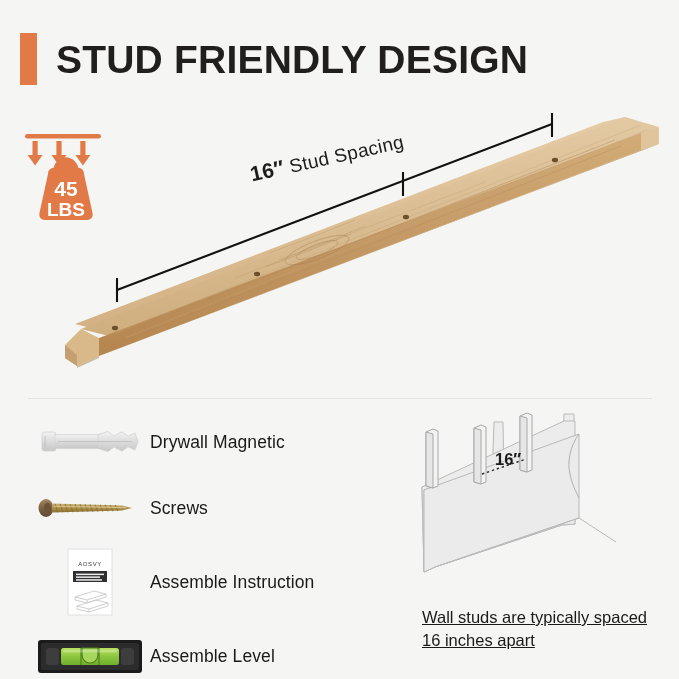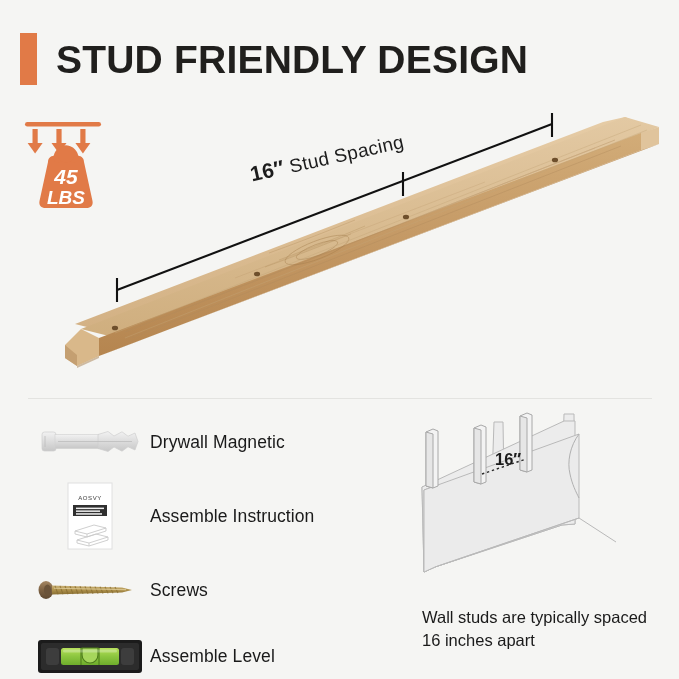--- a/index.html
+++ b/index.html
@@ -43,24 +43,23 @@
     letter-spacing: 0.2px;
     color: #201f1d;
     line-height: 1;
     white-space: nowrap;
   }
 
   
   .badge {
     position: absolute;
     left: 18px;
-    top: 116px;
+    top: 128px;
     width: 96px;
     height: 96px;
-    font-style: italic;
   }
   .badge svg { display: block; }
 
   
   .shelf-area {
     position: absolute;
     left: 55px;
     top: 100px;
     width: 615px;
     height: 280px;
@@ -143,20 +142,21 @@
 
   
   .caption {
     position: absolute;
     left: 422px;
     top: 606px;
     width: 230px;
     font-size: 16.5px;
     line-height: 1.42;
     color: #1a1a1a;
+    text-decoration: underline;
   }
 </style>
 </head>
 <body>
 
 <div class="page">
 
   <div class="header">
     <div class="accent-bar"></div>
     <div class="title">STUD FRIENDLY DESIGN</div>
@@ -289,47 +289,20 @@
           <path d="M62 9.5 L72 6.5 L78 11 L86 6.8 L92 11.2 L99 8 L102 16.5 L99 25 L92 21.8
                    L86 26.2 L78 22 L72 26.5 L62 23.5 Z" fill="url(#anch)" stroke="#cfcfcf" stroke-width="0.7"></path>
 
           <line x1="22" y1="16.5" x2="96" y2="16.5" stroke="#bdbdbd" stroke-width="0.8"></line>
           <line x1="9" y1="11" x2="9" y2="22" stroke="#bdbdbd" stroke-width="0.8"></line>
         </svg>
       </div>
       <div class="acc-label">Drywall Magnetic</div>
     </div>
 
-    <div class="acc-row tall">
-      <div class="acc-icon">
-        <svg width="108" height="70" viewBox="0 0 108 70">
-          <rect x="32" y="2" width="44" height="66" fill="#ffffff" stroke="#e0e0e0" stroke-width="1"></rect>
-
-          <text x="54" y="19" text-anchor="middle" font-family="Liberation Sans, sans-serif" font-size="6" fill="#3a3a3a" letter-spacing="0.6">AOSVY</text>
-
-          <rect x="37" y="24" width="34" height="11" fill="#2f2f2f"></rect>
-          <g fill="#ffffff" opacity="0.92">
-            <rect x="40" y="26.6" width="28" height="1.5"></rect>
-            <rect x="40" y="29.4" width="24" height="1.5"></rect>
-            <rect x="40" y="32.2" width="26" height="1.5"></rect>
-          </g>
-
-          <g stroke="#c9c9c9" stroke-width="0.9" fill="none">
-            <path d="M39 50 L58 44 L70 47 L51 53 Z"></path>
-            <path d="M39 50 L39 53 L51 56 L51 53"></path>
-            <path d="M70 47 L70 50 L51 56"></path>
-            <path d="M41 59 L60 53 L72 56 L53 62 Z"></path>
-            <path d="M41 59 L41 62 L53 65 L53 62"></path>
-            <path d="M72 56 L72 59 L53 65"></path>
-          </g>
-        </svg>
-      </div>
-      <div class="acc-label">Assemble Instruction</div>
-    </div>
-
     <div class="acc-row">
       <div class="acc-icon">
         <svg width="108" height="26" viewBox="0 0 108 26">
           <defs>
             <linearGradient id="scr" x1="0" y1="0" x2="0" y2="1">
               <stop offset="0" stop-color="#cbb277"></stop>
               <stop offset="0.45" stop-color="#b2954f"></stop>
               <stop offset="1" stop-color="#8a6f33"></stop>
             </linearGradient>
             <linearGradient id="head" x1="0" y1="0" x2="0" y2="1">
@@ -359,20 +332,47 @@
             <line x1="74" y1="9.9" x2="77" y2="16.3"></line>
             <line x1="79" y1="10.0" x2="82" y2="16.1"></line>
           </g>
 
           <line x1="18" y1="11.2" x2="90" y2="12.6" stroke="#e0cd9a" stroke-width="1.1" opacity="0.8"></line>
         </svg>
       </div>
       <div class="acc-label">Screws</div>
     </div>
 
+    <div class="acc-row tall">
+      <div class="acc-icon">
+        <svg width="108" height="70" viewBox="0 0 108 70">
+          <rect x="32" y="2" width="44" height="66" fill="#ffffff" stroke="#e0e0e0" stroke-width="1"></rect>
+
+          <text x="54" y="19" text-anchor="middle" font-family="Liberation Sans, sans-serif" font-size="6" fill="#3a3a3a" letter-spacing="0.6">AOSVY</text>
+
+          <rect x="37" y="24" width="34" height="11" fill="#2f2f2f"></rect>
+          <g fill="#ffffff" opacity="0.92">
+            <rect x="40" y="26.6" width="28" height="1.5"></rect>
+            <rect x="40" y="29.4" width="24" height="1.5"></rect>
+            <rect x="40" y="32.2" width="26" height="1.5"></rect>
+          </g>
+
+          <g stroke="#c9c9c9" stroke-width="0.9" fill="none">
+            <path d="M39 50 L58 44 L70 47 L51 53 Z"></path>
+            <path d="M39 50 L39 53 L51 56 L51 53"></path>
+            <path d="M70 47 L70 50 L51 56"></path>
+            <path d="M41 59 L60 53 L72 56 L53 62 Z"></path>
+            <path d="M41 59 L41 62 L53 65 L53 62"></path>
+            <path d="M72 56 L72 59 L53 65"></path>
+          </g>
+        </svg>
+      </div>
+      <div class="acc-label">Assemble Instruction</div>
+    </div>
+
     <div class="acc-row">
       <div class="acc-icon">
         <svg width="112" height="42" viewBox="0 0 112 42">
           <defs>
             <linearGradient id="vial" x1="0" y1="0" x2="0" y2="1">
               <stop offset="0" stop-color="#b6e05a"></stop>
               <stop offset="0.5" stop-color="#8cc63f"></stop>
               <stop offset="1" stop-color="#6fae2c"></stop>
             </linearGradient>
           </defs>

